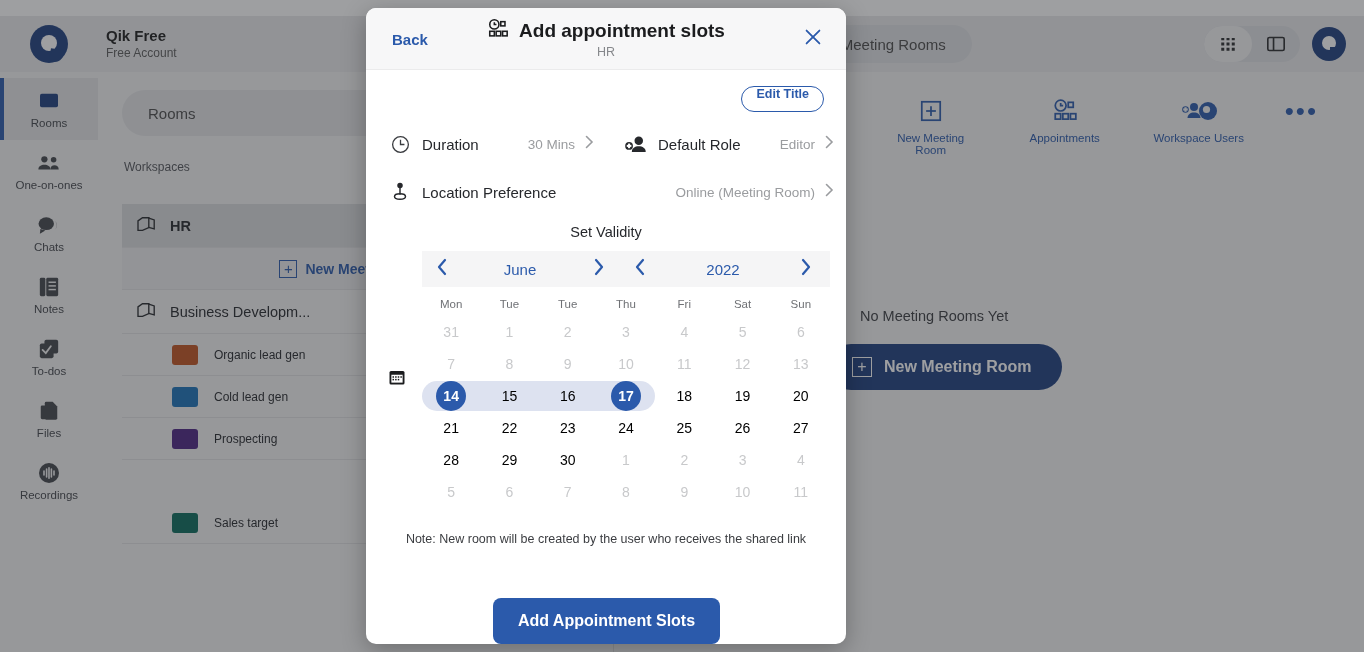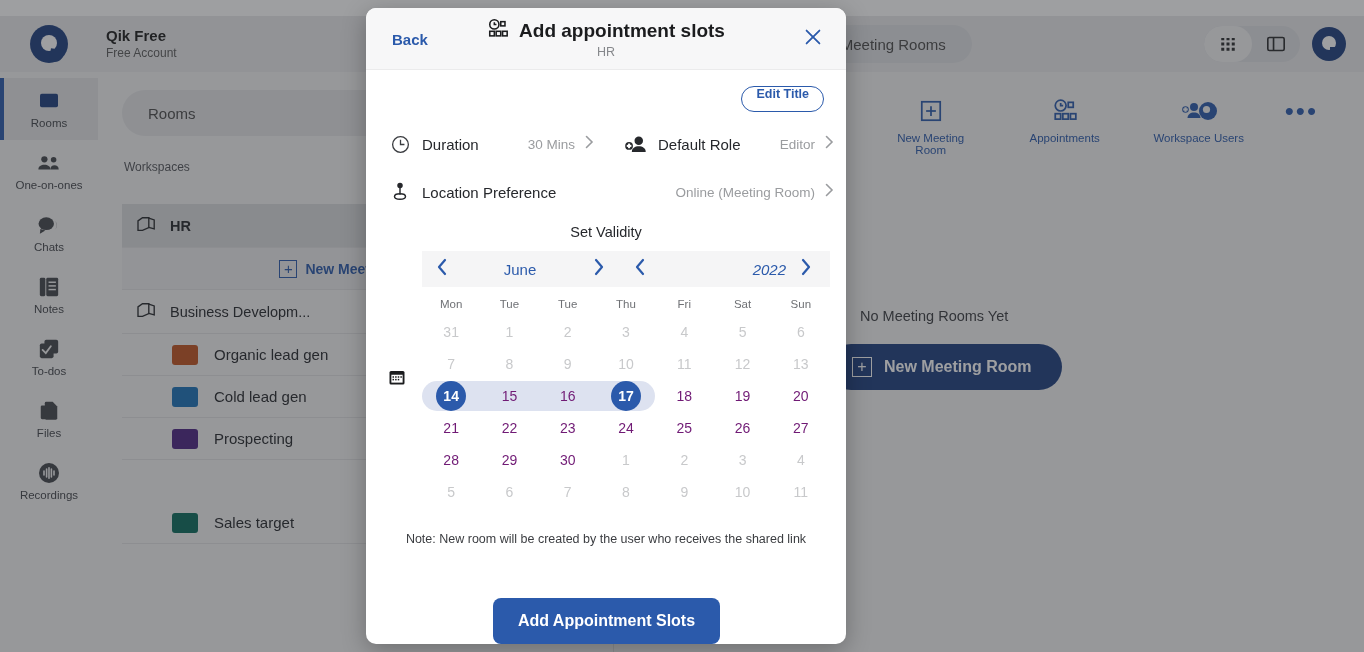--- a/index.html
+++ b/index.html
@@ -151,21 +151,21 @@
     display: flex; align-items: center; justify-content: center;
     font-size: 15px; line-height: 1;
   }
   .sub-newroom .lbl { font-size: 14px; color: #2b5aab; font-weight: 600; }
   .room-row {
     position: absolute; left: 24px; width: 470px; height: 42px;
     display: flex; align-items: center; padding-left: 50px;
     border-bottom: 1px solid #e1e1e2; background: #f2f2f3;
   }
   .swatch { width: 26px; height: 20px; border-radius: 3px; margin-right: 16px; }
-  .room-name { font-size: 15px; color: #26282c; }
+  .room-name { font-size: 12px; color: #26282c; }
 
   
   .main {
     position: absolute; left: 614px; top: 56px; right: 0; bottom: 0;
     background: #f2f2f3;
   }
   .main-actions {
     position: absolute; right: 46px; top: 24px;
     display: flex; align-items: flex-start; gap: 38px;
   }
@@ -255,21 +255,21 @@
   .grid {
     display: grid; grid-template-columns: repeat(7, 1fr);
   }
   .dow {
     height: 24px; display: flex; align-items: center; justify-content: center;
     font-size: 11.5px; color: #6f7175;
   }
   .wk { display: grid; grid-template-columns: repeat(7, 1fr); height: 32px; position: relative; }
   .cell {
     display: flex; align-items: center; justify-content: center;
-    font-size: 14px; color: #701a75; position: relative; z-index: 2;
+    font-size: 14px; color: #000000; position: relative; z-index: 2;
   }
   .cell.muted { color: #c8c9cb; }
   .cell.sel {
     color: #ffffff; font-weight: 600;
   }
   .cell.sel::before {
     content: ""; position: absolute; width: 30px; height: 30px; border-radius: 50%;
     background: #2b5aab; z-index: -1;
   }
   .range-band {
@@ -649,21 +649,21 @@
       <span class="navbtn" style="width:42px;text-align:center;">
         <svg width="12" height="18" viewBox="0 0 12 18" fill="none" stroke="#2b5aab" stroke-width="2.2" stroke-linecap="round" stroke-linejoin="round">
             <polyline points="3,2 9,9 3,16"></polyline>
           </svg>
       </span>
       <span class="navbtn" style="width:40px;text-align:center;">
         <svg width="12" height="18" viewBox="0 0 12 18" fill="none" stroke="#2b5aab" stroke-width="2.2" stroke-linecap="round" stroke-linejoin="round">
             <polyline points="9,2 3,9 9,16"></polyline>
           </svg>
       </span>
-      <span class="lbl" style="width:126px;text-align:right;font-style:italic;">2022</span>
+      <span class="lbl" style="width:126px;text-align:center;">2022</span>
       <span class="navbtn" style="width:40px;text-align:center;">
         <svg width="12" height="18" viewBox="0 0 12 18" fill="none" stroke="#2b5aab" stroke-width="2.2" stroke-linecap="round" stroke-linejoin="round">
             <polyline points="3,2 9,9 3,16"></polyline>
           </svg>
       </span>
     </div>
 
     <div class="cal-icon-left">
       <svg width="18" height="18" viewBox="0 0 24 24" fill="#1b1c1e">
         <rect x="2" y="4" width="20" height="18" rx="2"></rect>

